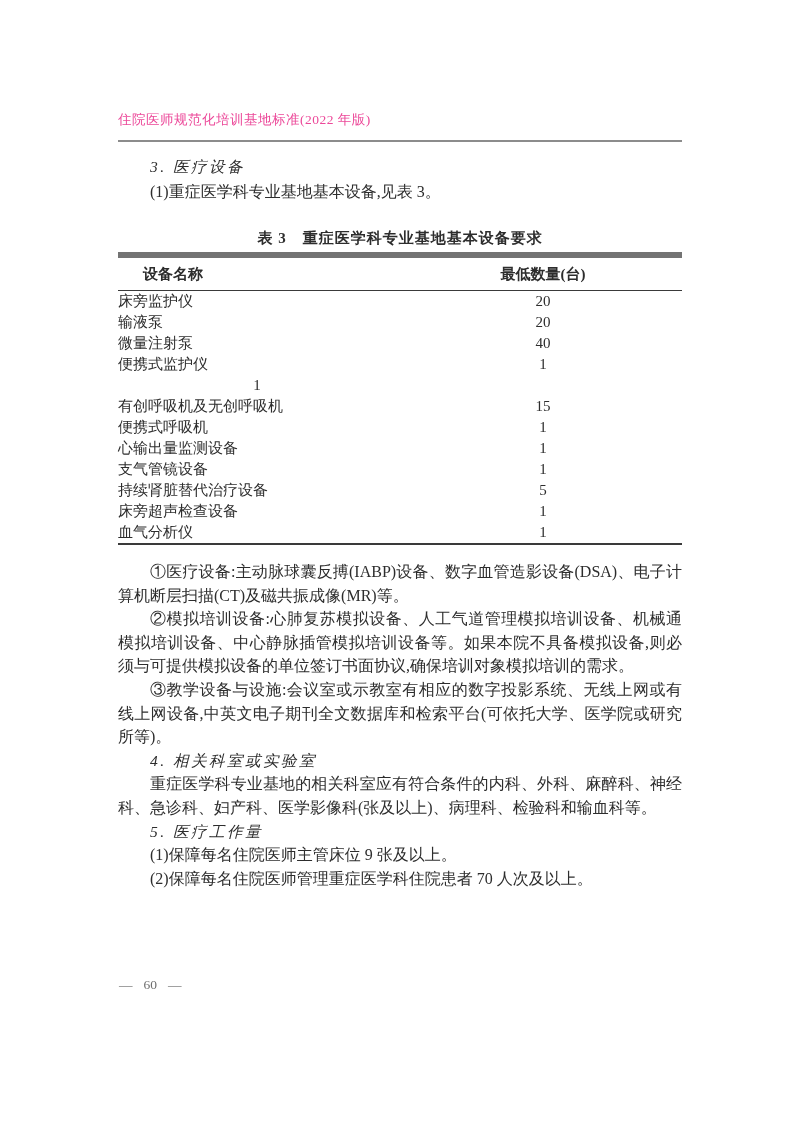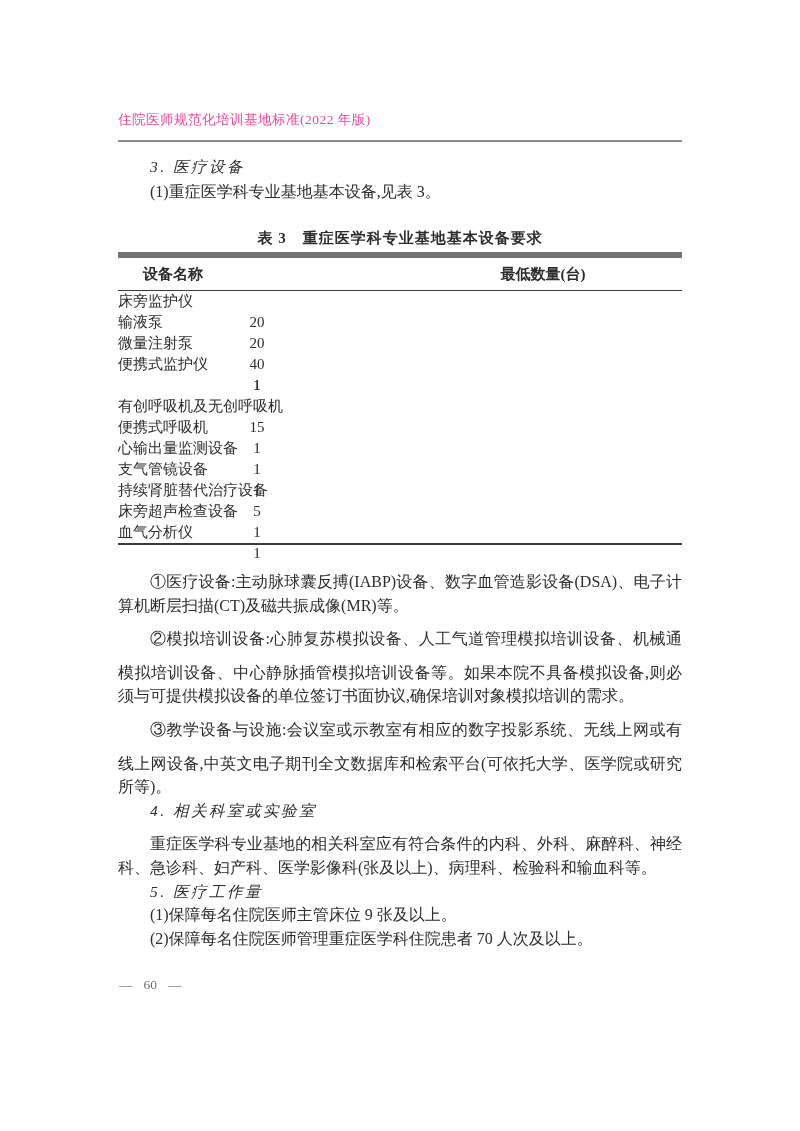--- a/index.html
+++ b/index.html
@@ -34,31 +34,31 @@
     border-top:6px solid #737373; border-bottom:2px solid #3a3a3a;
     font-size:15px;
   }
   .tbl-head {
     display:flex; height:32px; line-height:32px;
     border-bottom:1px solid #3a3a3a; font-weight:bold;
   }
   .c1 { width:286px; box-sizing:border-box; }
   .c2 { width:278px; text-align:center; }
   .tbl-head .c1 { padding-left:25px; }
-  .tbl-row { display:flex; height:21px; line-height:21px;flex-direction:column; }
+  .tbl-row { display:flex; height:21px; line-height:21px; }
 
   
   .body-lines {
     position:absolute; left:118px; top:560px; width:564px; font-size:16px;
   }
   .bline {
     height:23.6px; line-height:23.6px; overflow:hidden; white-space:nowrap;
   }
   .bline.fill {
-    white-space:normal; text-align:justify; text-align-last:justify;margin-top:10px;
+    white-space:normal; text-align:justify; text-align-last:justify;
   }
   .bline.indent { padding-left:32px; }
   .bline.heading { font-style:italic; letter-spacing:2.5px; font-size:15.5px; }
 
   
   .footer {
     position:absolute; left:119px; top:977px;
     display:flex; align-items:center; gap:11px;
     font-size:13.5px; color:#6e6e6e;
   }

